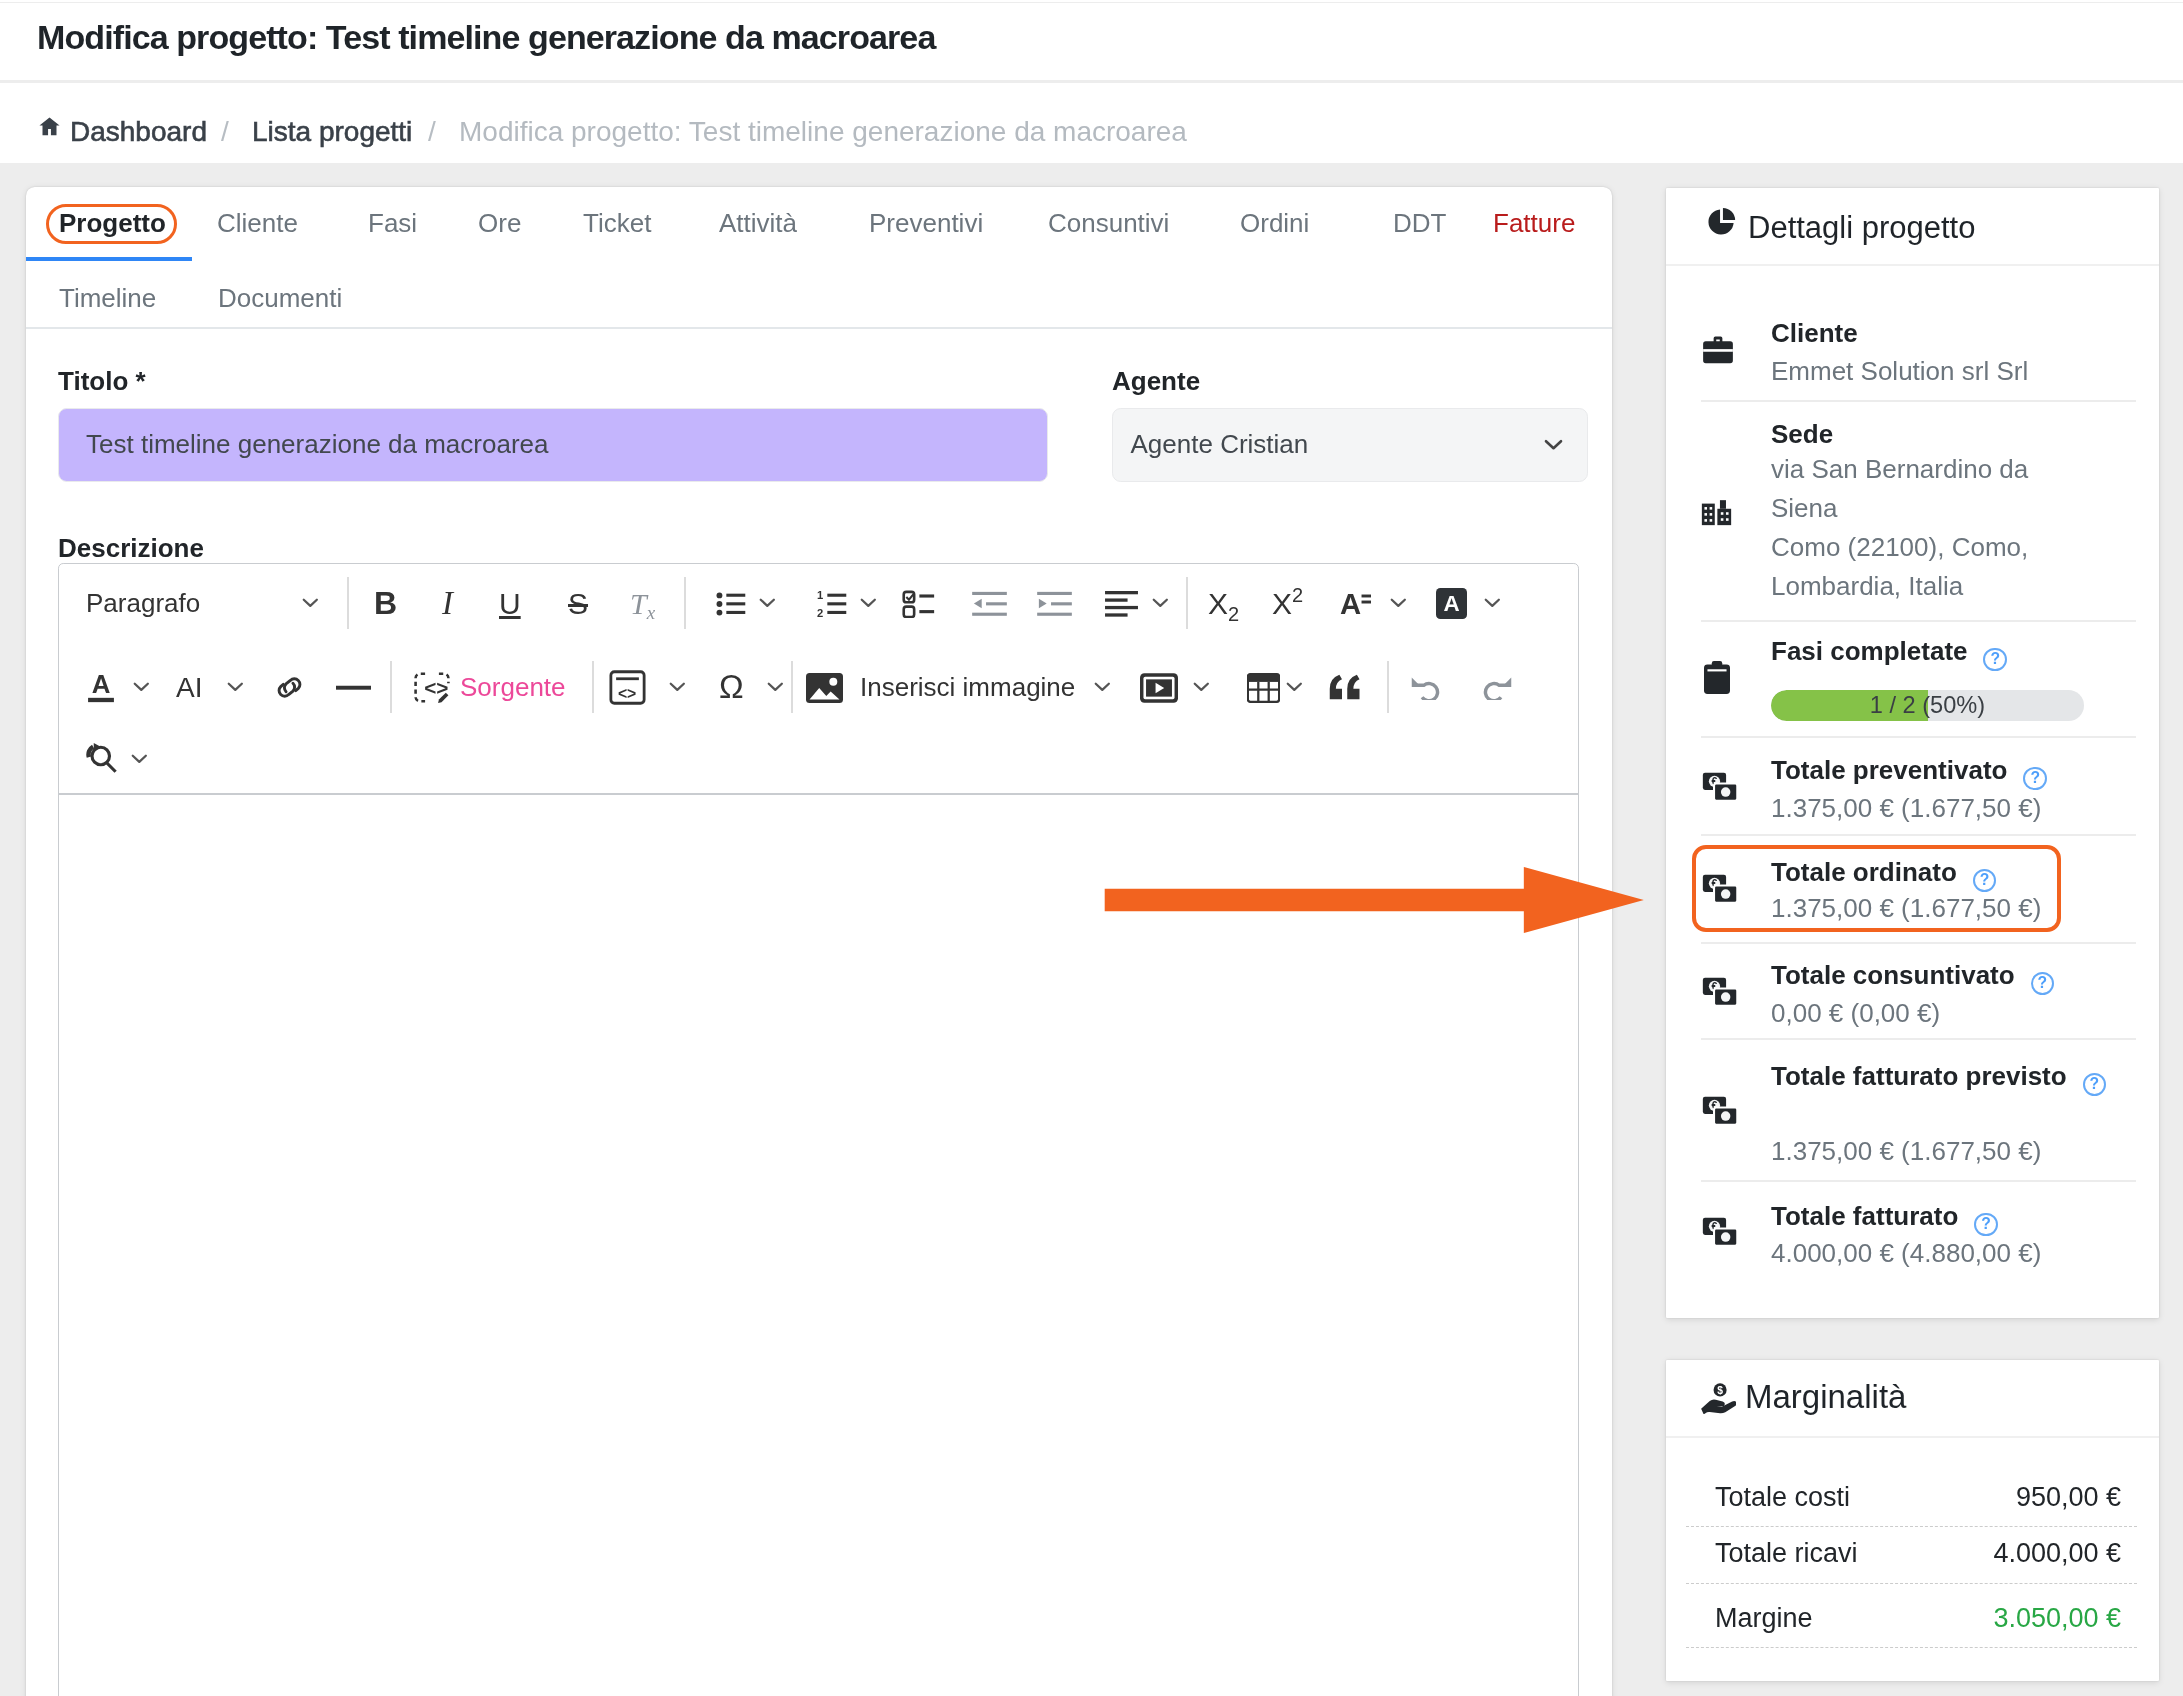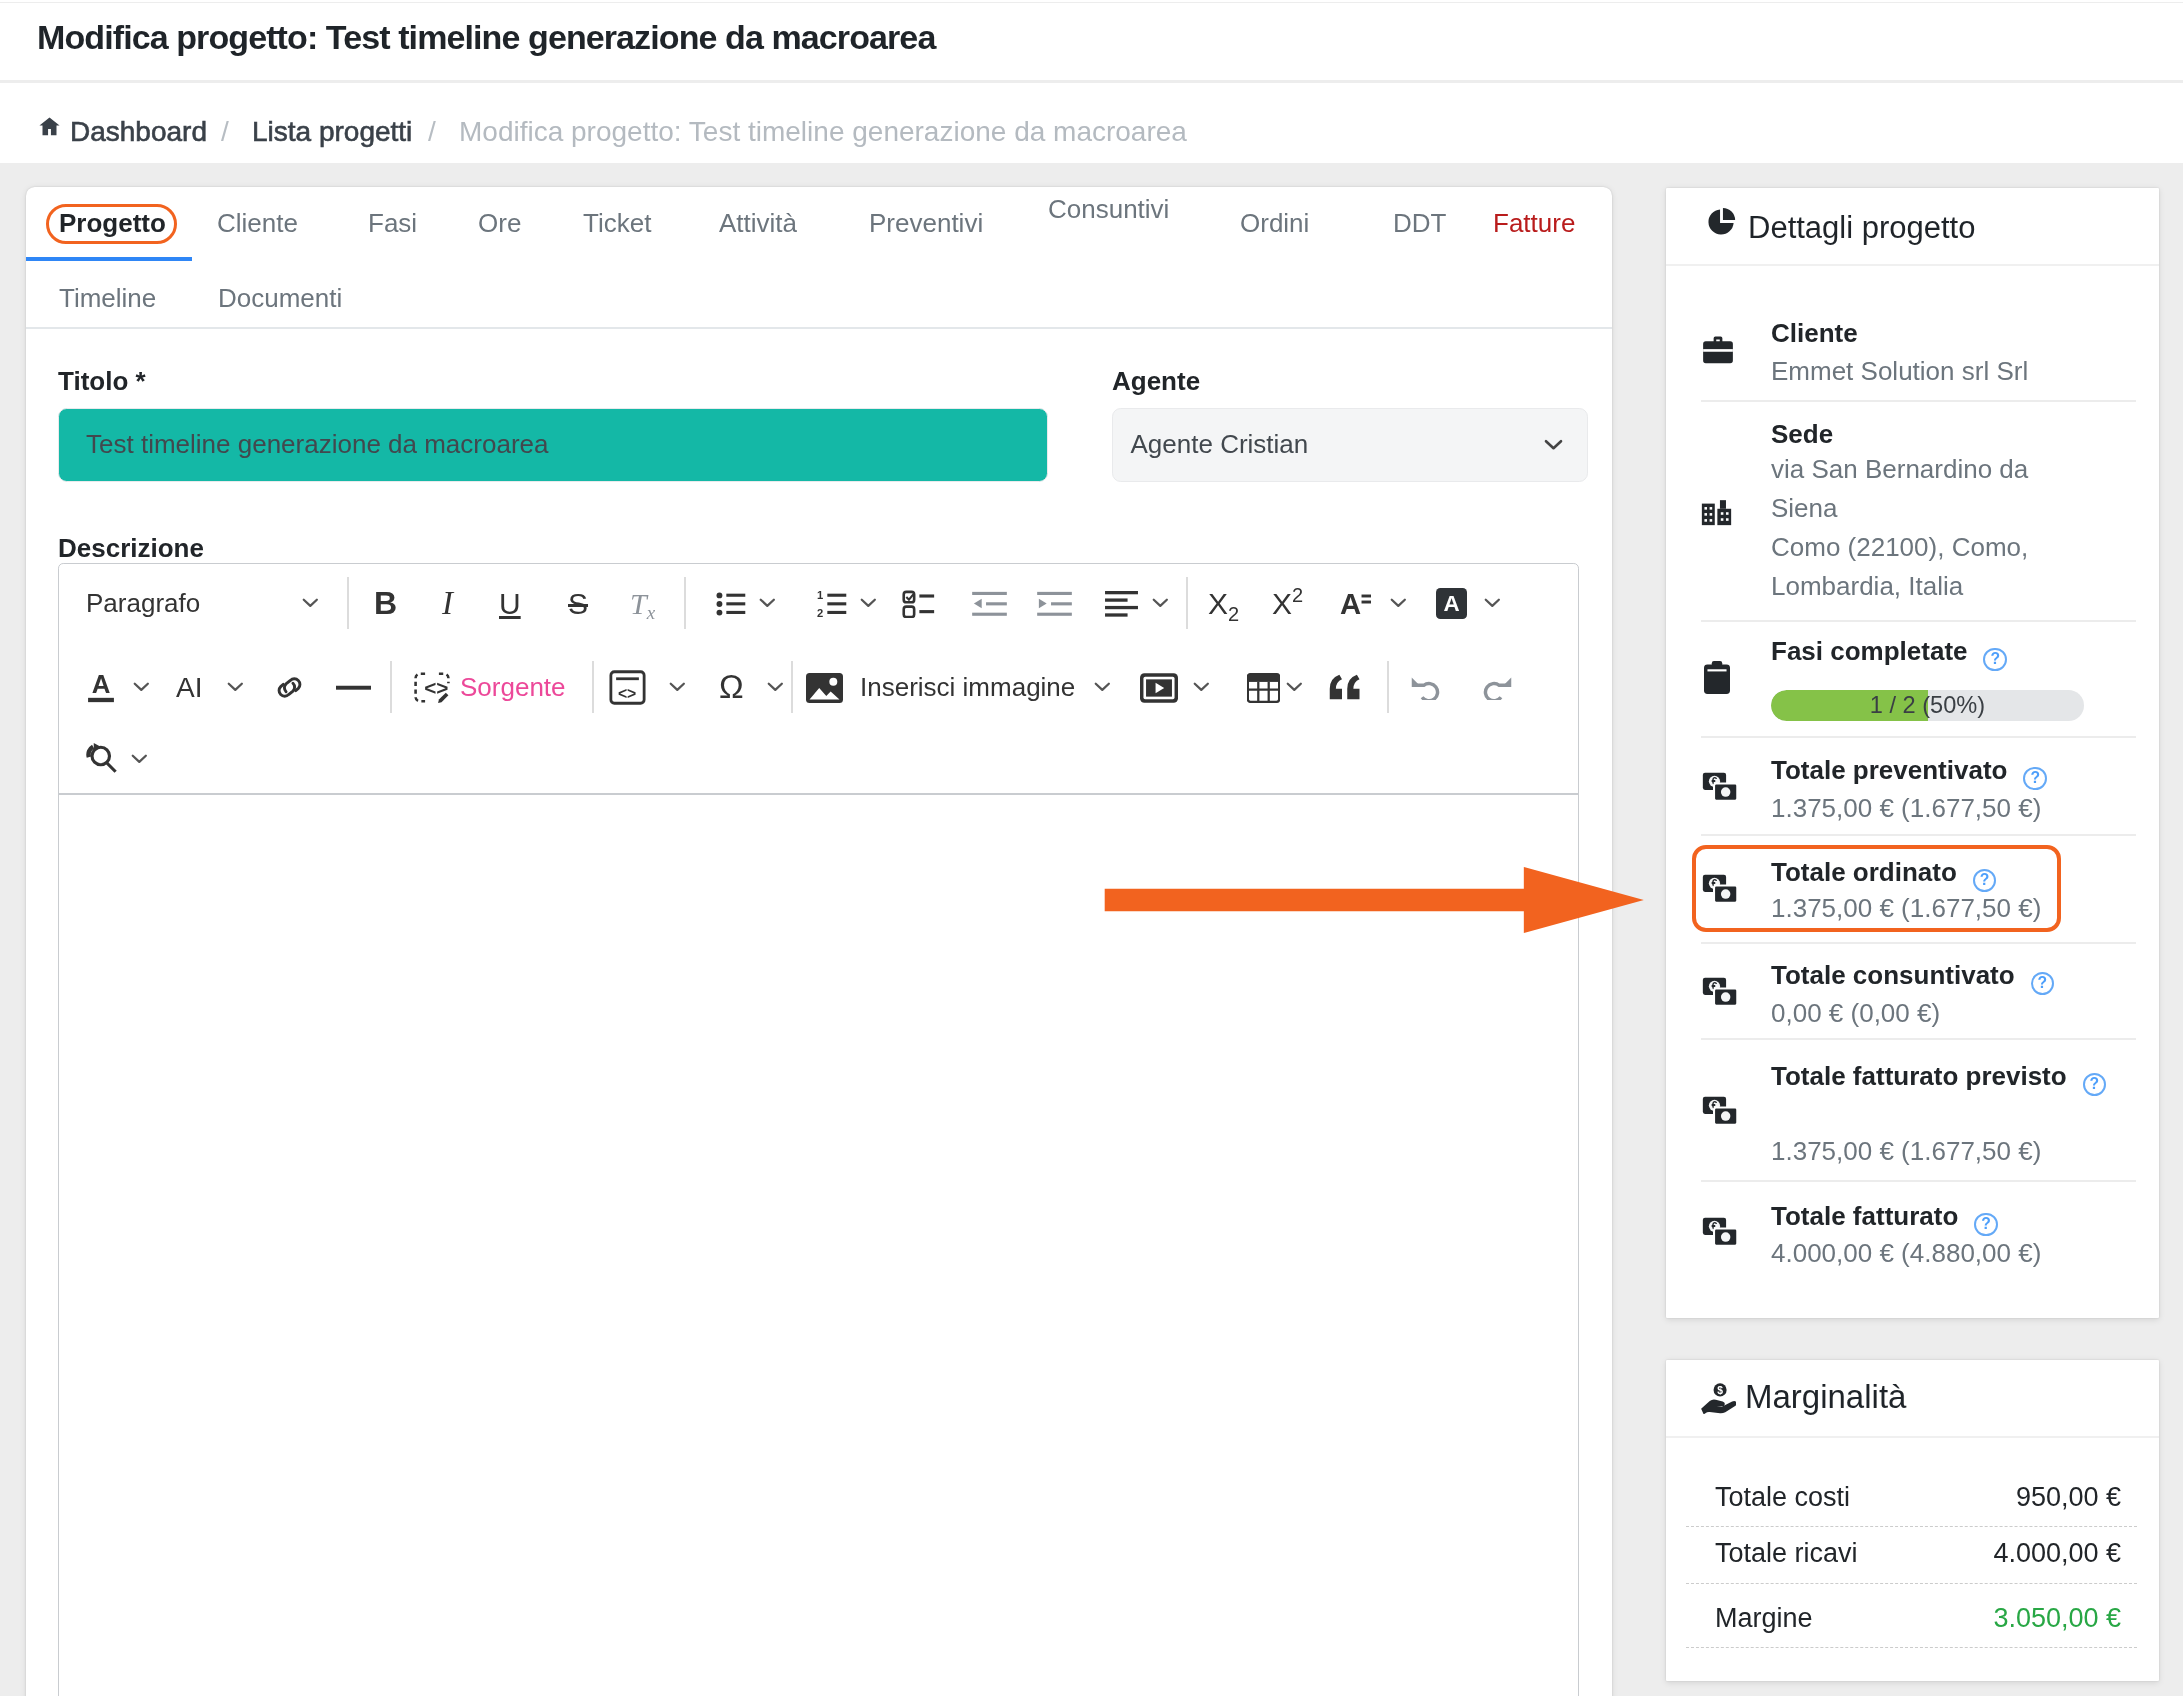--- a/index.html
+++ b/index.html
@@ -32,31 +32,31 @@
 <div class="a" style="left:428px;top:116px;font-size:28px;line-height:31px;color:#b7bdc3">/</div>
 <div class="a" style="left:459px;top:116px;font-size:28px;line-height:31px;color:#b4bac0">Modifica progetto: Test timeline generazione da macroarea</div>
 <div class="card" style="left:26px;top:187px;width:1586px;height:1537px;border-radius:8.7px">
 <div class="a b" style="left:33px;top:21px;font-size:26px;line-height:31px;color:#212529">Progetto</div>
 <div class="a" style="left:191px;top:21px;font-size:26px;line-height:31px;color:#6c757d">Cliente</div>
 <div class="a" style="left:342px;top:21px;font-size:26px;line-height:31px;color:#6c757d">Fasi</div>
 <div class="a" style="left:452px;top:21px;font-size:26px;line-height:31px;color:#6c757d">Ore</div>
 <div class="a" style="left:557px;top:21px;font-size:26px;line-height:31px;color:#6c757d">Ticket</div>
 <div class="a" style="left:693px;top:21px;font-size:26px;line-height:31px;color:#6c757d">Attività</div>
 <div class="a" style="left:843px;top:21px;font-size:26px;line-height:31px;color:#6c757d">Preventivi</div>
-<div class="a" style="left:1022px;top:7px;font-size:26px;line-height:31px;color:#6c757d">Consuntivi</div>
+<div class="a" style="left:1022px;top:21px;font-size:26px;line-height:31px;color:#6c757d">Consuntivi</div>
 <div class="a" style="left:1214px;top:21px;font-size:26px;line-height:31px;color:#6c757d">Ordini</div>
 <div class="a" style="left:1367px;top:21px;font-size:26px;line-height:31px;color:#6c757d">DDT</div>
 <div class="a" style="left:1467px;top:21px;font-size:26px;line-height:31px;color:#b91c1c">Fatture</div>
 <div class="a" style="left:20px;top:16.6px;width:131px;height:40px;border:3.5px solid #f2631f;border-radius:20px"></div>
 <div class="a" style="left:0;top:70px;width:166px;height:3.5px;background:#2f86f6"></div>
 <div class="a" style="left:33px;top:96px;font-size:26px;line-height:31px;color:#6c757d">Timeline</div>
 <div class="a" style="left:192px;top:96px;font-size:26px;line-height:31px;color:#6c757d">Documenti</div>
 <div class="a" style="left:0;top:140px;width:1586px;height:1.7px;background:#e3e7ea"></div>
 <div class="a b" style="left:32px;top:179px;font-size:26px;line-height:31px">Titolo *</div>
-<div class="a" style="left:32px;top:221px;width:990px;height:74px;background:#14b8a6;border:1.7px solid #e9eaec;border-radius:8.7px;font-size:26px;line-height:71px;color:#42484e;padding-left:27px">Test timeline generazione da macroarea</div>
+<div class="a" style="left:32px;top:221px;width:990px;height:74px;background:#c4b5fd;border:1.7px solid #e9eaec;border-radius:8.7px;font-size:26px;line-height:71px;color:#42484e;padding-left:27px">Test timeline generazione da macroarea</div>
 <div class="a b" style="left:1086px;top:179px;font-size:26px;line-height:31px">Agente</div>
 <div class="a" style="left:1086px;top:221px;width:476px;height:74px;background:#f4f5f6;border:1.7px solid #e9eaec;border-radius:8.7px;font-size:26px;line-height:71px;color:#42484e;padding-left:17.5px">Agente Cristian</div>
 <svg class="chev" style="left:1518px;top:252px" width="19" height="11.4" viewBox="0 0 19 11">
       <path d="M2 2 L9.5 9 L17 2" stroke="#444" stroke-width="2.6" fill="none" stroke-linecap="round" stroke-linejoin="round"></path>
     </svg>
 <div class="a b" style="left:32px;top:346px;font-size:26px;line-height:31px">Descrizione</div>
 <div class="a" style="left:32px;top:376px;width:1521px;height:1161px;border:1.7px solid #c9ccd0;border-radius:5.2px 5.2px 0 0"></div>
 <div class="a" style="left:32px;top:606px;width:1521px;height:1.7px;background:#c9ccd0"></div>
 <div class="ti" style="left:60px;top:401px;font-size:26px;line-height:31px;color:#333;">Paragrafo</div>
 <svg class="chev" style="left:276px;top:411px" width="16.6" height="9.6" viewBox="0 0 19 11">

